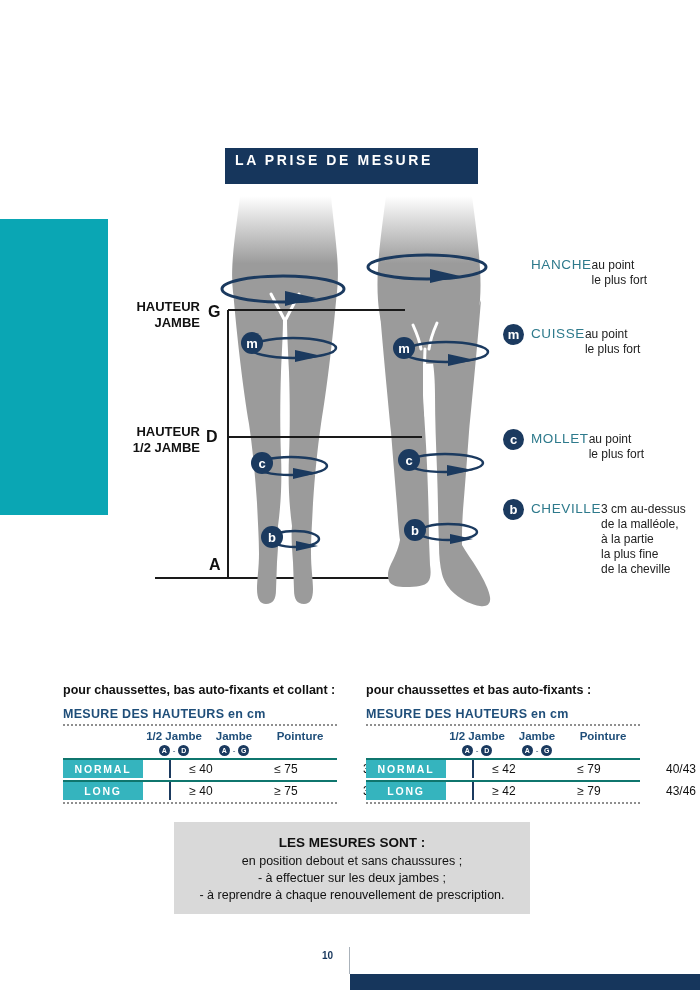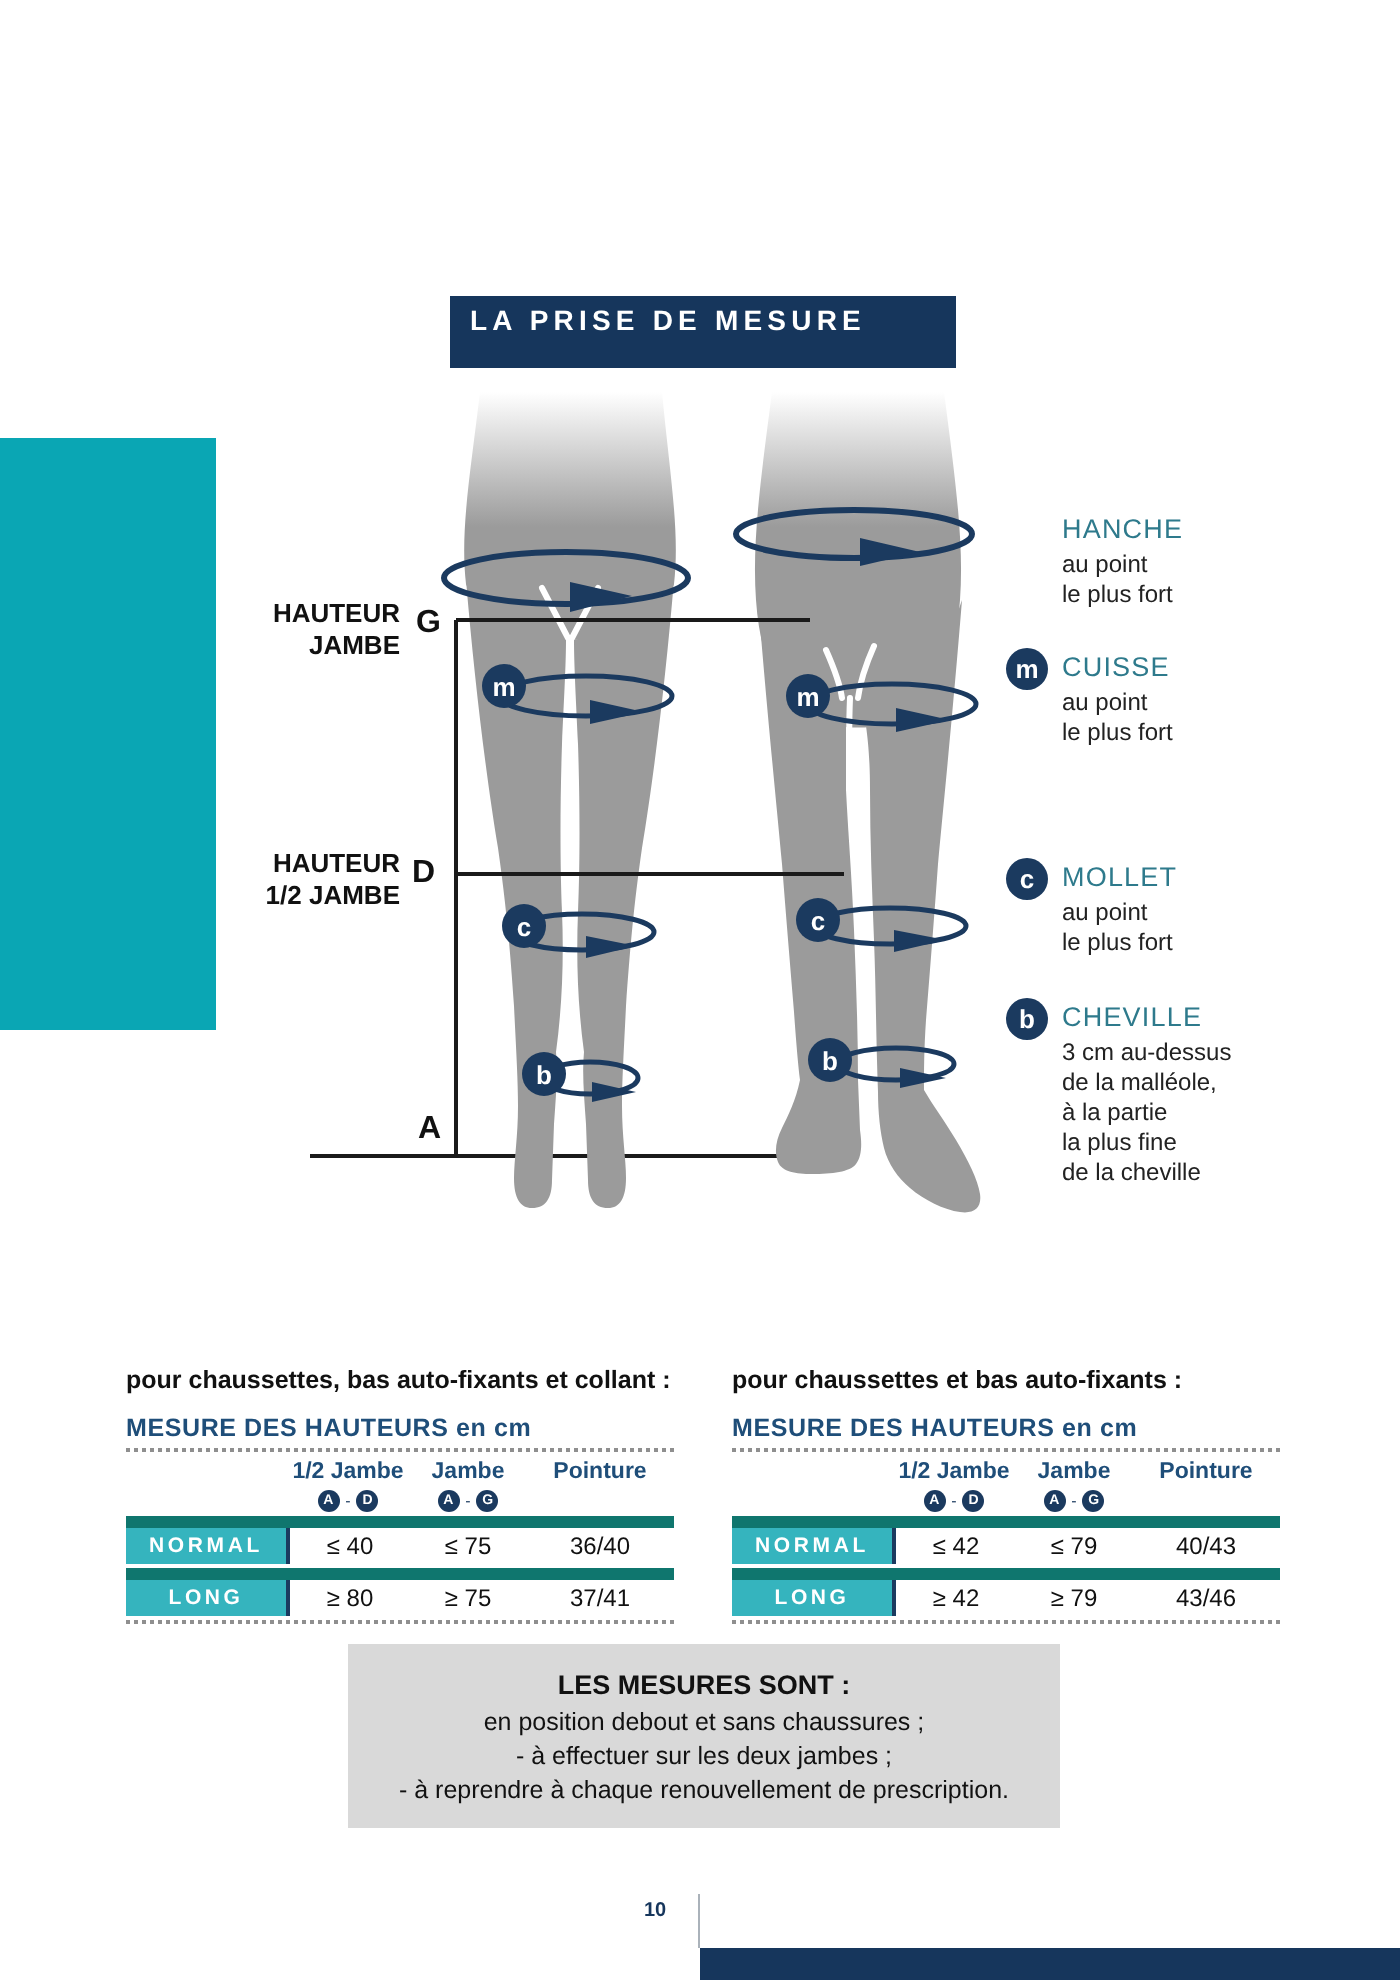--- a/index.html
+++ b/index.html
@@ -21,38 +21,38 @@
   .h-label{position:absolute;left:100px;width:100px;text-align:right;
       font-weight:bold;font-size:13px;line-height:16px;color:#111;white-space:pre-line;}
   .ref-letter{position:absolute;font-weight:bold;font-size:16px;color:#111;}
 
   
   .legend-item{position:absolute;left:503px;display:flex;gap:7px;}
   .legend-badge{width:21px;height:21px;border-radius:50%;background:#1B3A5F;color:#fff;
       font-weight:bold;font-size:13px;display:flex;align-items:center;justify-content:center;
       flex:0 0 21px;}
   .legend-spacer{width:21px;flex:0 0 21px;}
-  .legend-text{display:flex;flex-direction:column;}
+  .legend-text{display:flex;flex-direction:row;}
   .legend-title{color:#2E7A8C;font-size:13.5px;letter-spacing:0.6px;margin-top:2px;}
   .legend-desc{color:#222;font-size:12px;line-height:15px;white-space:pre-line;margin-top:3px;}
 
   
   .meas-table{position:absolute;top:683px;width:274px;}
   .tbl-caption{font-weight:bold;font-size:12.5px;color:#111;margin-bottom:10px;}
   .tbl-title{font-weight:bold;font-size:12.5px;color:#1F4E79;letter-spacing:0.3px;
       border-bottom:2px dotted #8f8f8f;padding-bottom:3px;}
   .tbl-head,.badge-row,.data-row{display:grid;grid-template-columns:80px 62px 58px 74px;}
   .tbl-head{margin-top:4px;}
   .col-head{text-align:center;font-weight:bold;font-size:11.5px;color:#1F4E79;}
   .badge-row{height:16px;align-items:center;}
   .badge-pair{display:flex;justify-content:center;align-items:center;gap:3px;}
   .mini-badge{width:11px;height:11px;border-radius:50%;background:#1B3A5F;color:#fff;
       font-size:7px;font-weight:bold;display:flex;align-items:center;justify-content:center;}
   .mini-dash{font-size:8px;color:#1B3A5F;line-height:11px;}
-  .data-row{border-top:6px solid #0f766e;height:18px;}
+  .data-row{border-top:2px solid #0f766e;height:18px;gap:26px;}
   .data-row + .data-row{margin-top:2px;}
   .row-label{background:#35B4BE;color:#fff;font-weight:bold;font-size:10.5px;
       letter-spacing:1.8px;display:flex;align-items:center;justify-content:center;}
   .val{display:flex;align-items:center;justify-content:center;font-size:12px;color:#111;}
   .val-first{border-left:2px solid #1B3A5F;}
   .tbl-bottom{border-bottom:2px dotted #8f8f8f;height:2px;}
 
   
   .notes-box{position:absolute;left:174px;top:822px;width:356px;height:92px;
       background:#D9D9D9;text-align:center;padding-top:13px;box-sizing:border-box;}
@@ -209,21 +209,21 @@
       <div></div>
     </div>
     <div class="data-row">
       <div class="row-label">NORMAL</div>
       <div class="val val-first">≤ 40</div>
       <div class="val">≤ 75</div>
       <div class="val">36/40</div>
     </div>
     <div class="data-row">
       <div class="row-label">LONG</div>
-      <div class="val val-first">≥ 80</div>
+      <div class="val val-first">≥ 40</div>
       <div class="val">≥ 75</div>
       <div class="val">37/41</div>
     </div>
     <div class="tbl-bottom"></div>
   </div>
 
   <div class="meas-table" style="left:366px">
     <div class="tbl-caption">pour chaussettes et bas auto-fixants :</div>
     <div class="tbl-title">MESURE DES HAUTEURS en cm</div>
     <div class="tbl-head">

